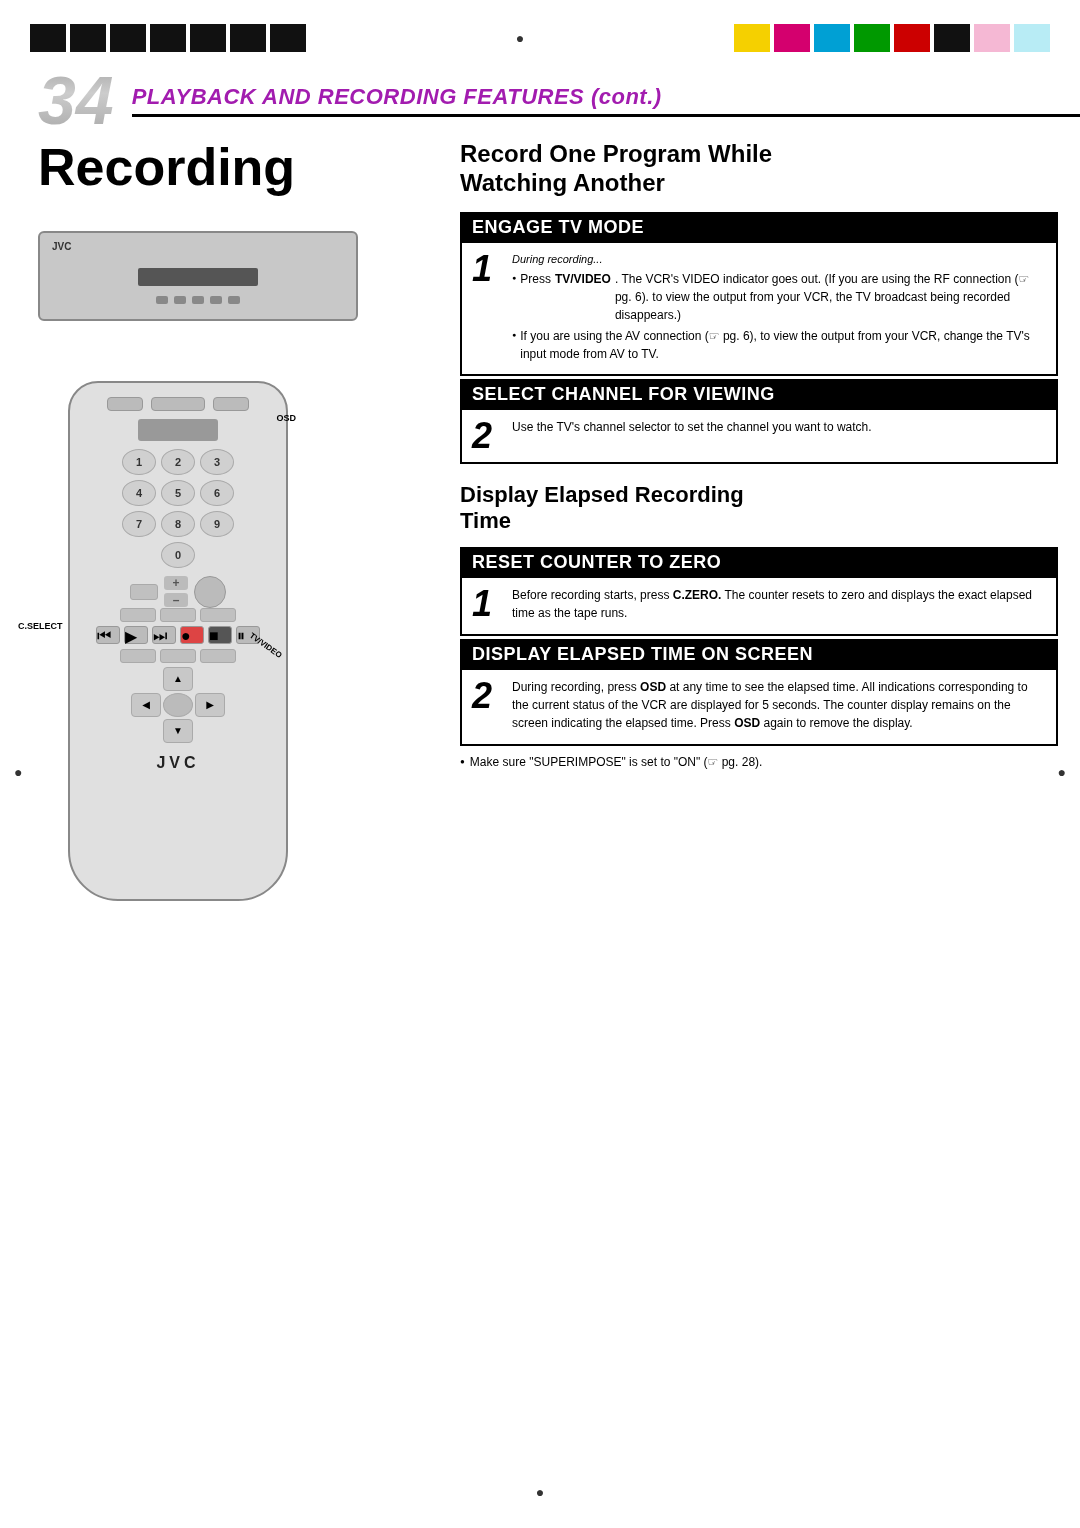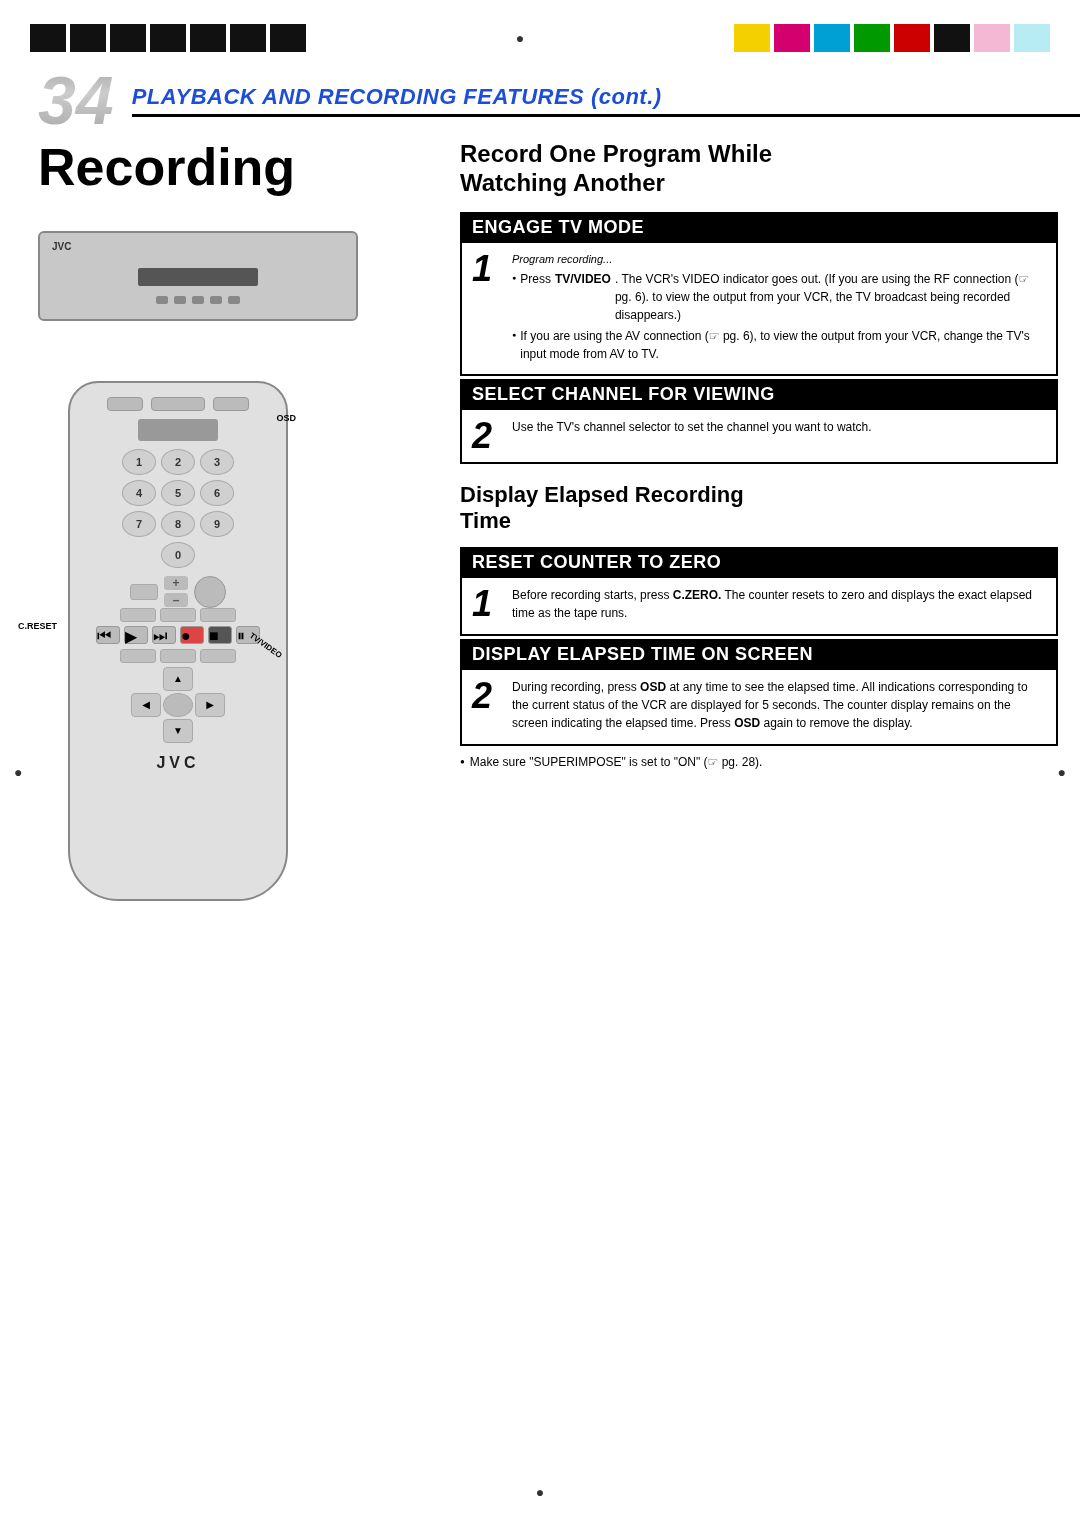--- a/index.html
+++ b/index.html
@@ -63,21 +63,21 @@
       color: #888;
       margin-left: 38px;
       margin-right: 18px;
       font-style: italic;
       line-height: 1;
     }
     .page-title {
       font-size: 22px;
       font-weight: bold;
       font-style: italic;
-      color: #1d4ed8;
+      color: #a21caf;
       letter-spacing: 0.5px;
       border-bottom: 3px solid #000;
       padding-bottom: 4px;
       flex: 1;
       padding-right: 30px;
     }
 
     
     .main-content {
       position: absolute;
@@ -524,21 +524,21 @@
           </div>
         </div>
       </div>
     </div>
 
     <div class="remote-container">
       <div class="remote-body">
 
         <div class="remote-label-osd">OSD</div>
 
-        <div class="remote-label-creset">C.RESET</div>
+        <div class="remote-label-creset">C.SELECT</div>
 
         <div class="remote-label-tvvideo">TV/VIDEO</div>
 
         <div class="remote-top-buttons">
           <div class="remote-top-btn"></div>
           <div class="remote-top-btn wide"></div>
           <div class="remote-top-btn"></div>
         </div>
 
         <div class="remote-display"></div>
@@ -611,21 +611,21 @@
       <span>Watching Another</span>
     </div>
 
     <div class="step-group">
       <div class="step-header">
         <span class="step-header-text">ENGAGE TV MODE</span>
       </div>
       <div class="step-block">
         <div class="step-number">1</div>
         <div class="step-content">
-          <div class="sub-label">Program recording...</div>
+          <div class="sub-label">During recording...</div>
           <div class="bullet">Press <strong>TV/VIDEO</strong>. The VCR's VIDEO indicator goes out. (If you are using the RF connection (☞ pg. 6). to view the output from your VCR, the TV broadcast being recorded disappears.)</div>
           <div class="bullet">If you are using the AV connection (☞ pg. 6), to view the output from your VCR, change the TV's input mode from AV to TV.</div>
         </div>
       </div>
     </div>
 
     <div class="step-group">
       <div class="step-header">
         <span class="step-header-text">SELECT CHANNEL FOR VIEWING</span>
       </div>

